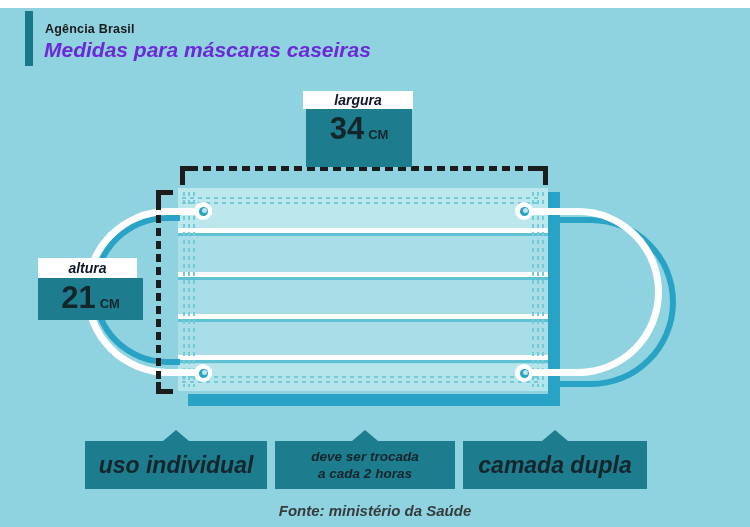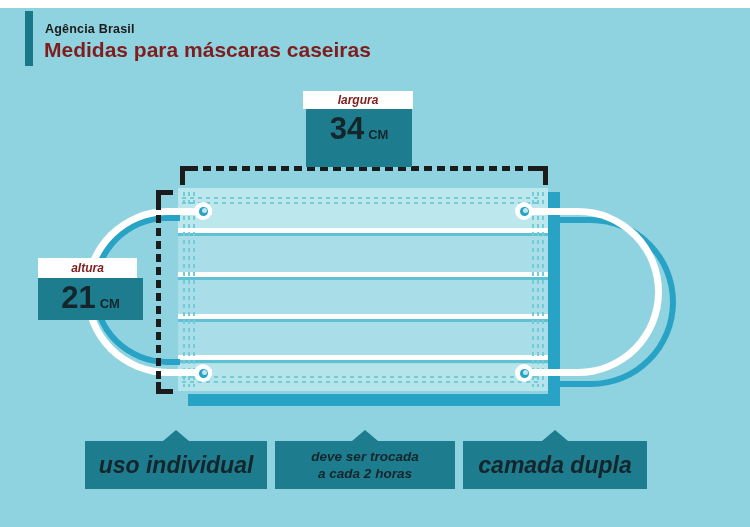--- a/index.html
+++ b/index.html
@@ -2,21 +2,21 @@
 <html><head>
 <meta charset="utf-8">
 <style>
   html,body{margin:0;padding:0;}
   body{font-family:"Liberation Sans", sans-serif;}
   #stage{position:relative;width:750px;height:527px;background:#8fd3e0;overflow:hidden;margin-top:8px;}
 
   
   .accent-bar{position:absolute;left:25px;top:3px;width:8px;height:55px;background:#18788a;}
   .agency{position:absolute;left:45px;top:14px;font-size:12.5px;font-weight:bold;color:#1b1b1b;letter-spacing:.2px;}
-  .title{position:absolute;left:44px;top:30px;font-size:21px;font-weight:bold;color:#7f1d1d;text-align:right;}
+  .title{position:absolute;left:44px;top:30px;font-size:21px;font-weight:bold;font-style:italic;color:#6d28d9;text-align:right;}
 
   
   .loop{position:absolute;box-sizing:border-box;background:transparent;}
   .loop-left-white{left:84px;top:200px;width:128px;height:168px;border:7px solid #ffffff;border-right:none;border-radius:88px 0 0 88px;z-index:3;}
   .loop-left-blue{left:92px;top:207px;width:88px;height:150px;border:6px solid #28a2c5;border-right:none;border-radius:78px 0 0 78px;z-index:3;}
   .loop-right-blue{left:560px;top:209px;width:116px;height:170px;border:6px solid #28a2c5;border-left:none;border-radius:0 88px 88px 0;z-index:3;}
   .loop-right-white{left:518px;top:200px;width:144px;height:168px;border:7px solid #ffffff;border-left:none;border-radius:0 86px 86px 0;z-index:3;}
 
   
   .mask-shadow{position:absolute;left:188px;top:386px;width:372px;height:12px;background:#28a2c5;z-index:1;}
@@ -34,22 +34,22 @@
 
   
   .eyelet{position:absolute;width:18px;height:18px;border-radius:50%;background:#ffffff;z-index:4;}
   .eyelet .pin{position:absolute;left:4.5px;top:4.5px;width:9px;height:9px;border-radius:50%;background:#28a2c5;}
   .eyelet .pin-hole{position:absolute;left:8px;top:6px;width:5px;height:5px;border-radius:50%;background:#bce7ed;}
   .dash-h{position:absolute;height:5px;background:repeating-linear-gradient(90deg,#1c1c1c 0 8px,transparent 8px 13px);z-index:5;}
   .dash-v{position:absolute;width:5px;background:repeating-linear-gradient(180deg,#1c1c1c 0 8px,transparent 8px 13px);z-index:5;}
   .corner{position:absolute;background:#1c1c1c;z-index:5;}
 
   
-  .meas-name{position:absolute;background:#ffffff;color:#7f1d1d;font-style:italic;font-weight:bold;
-    font-size:12px;text-align:right;z-index:6;display:flex;align-items:center;justify-content:center;}
+  .meas-name{position:absolute;background:#ffffff;color:#0f172a;font-style:italic;font-weight:bold;
+    font-size:14px;text-align:right;z-index:6;display:flex;align-items:center;justify-content:center;}
   .meas-value{position:absolute;background:#1d7c8e;color:#15262b;text-align:center;z-index:6;
     display:flex;align-items:baseline;justify-content:center;}
   .meas-value .num{font-size:31px;font-weight:bold;line-height:40px;}
   .meas-value .unit{font-size:13px;font-weight:bold;margin-left:4px;}
 
   
   .note{position:absolute;top:433px;height:48px;background:#1d7c8e;color:#14262b;z-index:4;
     display:flex;align-items:center;justify-content:center;text-align:center;
     font-style:italic;font-weight:bold;}
   .note .tri{position:absolute;top:-11px;left:50%;margin-left:-13px;width:0;height:0;
@@ -154,14 +154,15 @@
     <span>
       <span>deve ser trocada</span><br>
       <span>a cada 2 horas</span>
     </span>
   </div>
   <div class="note note-big" style="left:463px;width:184px;">
     <span class="tri"></span>
     <span>camada dupla</span>
   </div>
 
+  <div class="footer">Fonte: ministério da Saúde</div>
 
 </div>
 
 </body></html>

